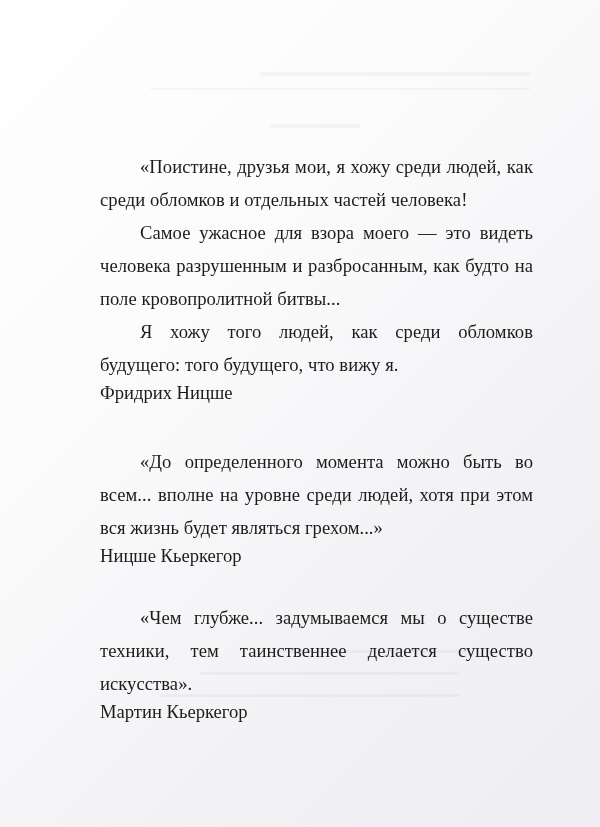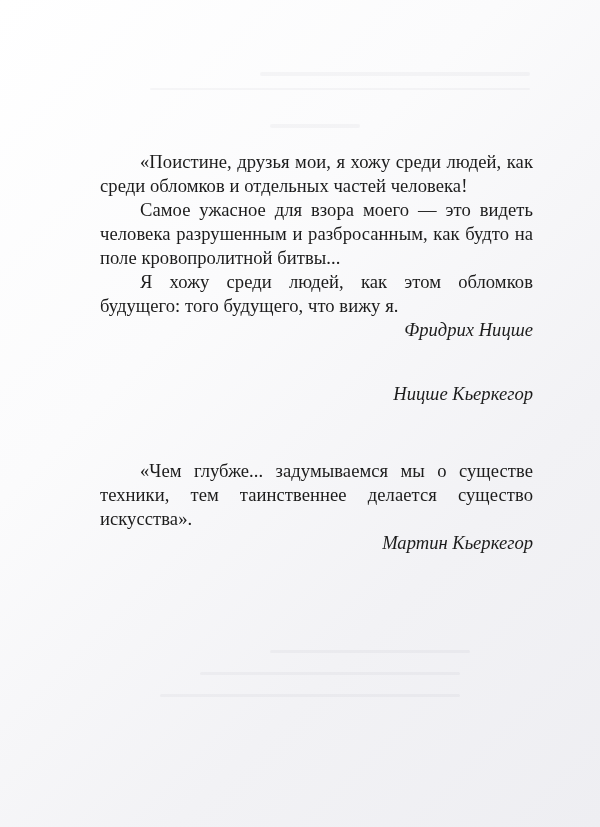--- a/index.html
+++ b/index.html
@@ -26,56 +26,55 @@
       left: 100px;
       top: 150px;
       width: 433px;
     }
     .epigraph {
       margin: 0;
     }
     .epigraph p {
       margin: 0;
       font-size: 18.6px;
-      line-height: 24px;
+      line-height: 33px;
       text-align: justify;
       text-indent: 40px;
       letter-spacing: 0.05px;
     }
     .author {
-      text-align: right;
-      font-style: italic;
       font-size: 18.6px;
       line-height: 23.6px;
       margin-top: 0px;
     }
     .epigraph-1 .author { margin-top: 0px; }
     .epigraph-2 { margin-top: 40px; }
-    .epigraph-3 { margin-top: 54px; }
+    .epigraph-3 { margin-top: 34px; }
   </style>
 </head>
 <body>
 
 <div class="bleed" style="left:260px; top:72px; width:270px;"></div>
 <div class="bleed" style="left:150px; top:88px; width:380px; height:2px;"></div>
 <div class="bleed" style="left:270px; top:124px; width:90px;"></div>
 <div class="bleed" style="left:270px; top:650px; width:200px; height:3px;"></div>
 <div class="bleed" style="left:200px; top:672px; width:260px; height:3px;"></div>
 <div class="bleed" style="left:160px; top:694px; width:300px; height:3px;"></div>
 
 <main class="page-content">
 
   <section class="epigraph epigraph-1">
     <p>«Поистине, друзья мои, я хожу среди людей, как среди обломков и отдельных частей человека!</p>
     <p>Самое ужасное для взора моего — это видеть человека разрушенным и разбросанным, как будто на поле кровопролитной битвы...</p>
-    <p>Я хожу среди людей, как этом обломков будущего: того будущего, что вижу я.</p>
+    <p>Я хожу того людей, как среди обломков будущего: того будущего, что вижу я.</p>
     <div class="author">Фридрих Ницше</div>
   </section>
 
   <section class="epigraph epigraph-2">
+    <p>«До определенного момента можно быть во всем... вполне на уровне среди людей, хотя при этом вся жизнь будет являться грехом...»</p>
     <div class="author">Ницше Кьеркегор</div>
   </section>
 
   <section class="epigraph epigraph-3">
     <p>«Чем глубже... задумываемся мы о существе техники, тем таинственнее делается существо искусства».</p>
     <div class="author">Мартин Кьеркегор</div>
   </section>
 
 </main>
 

